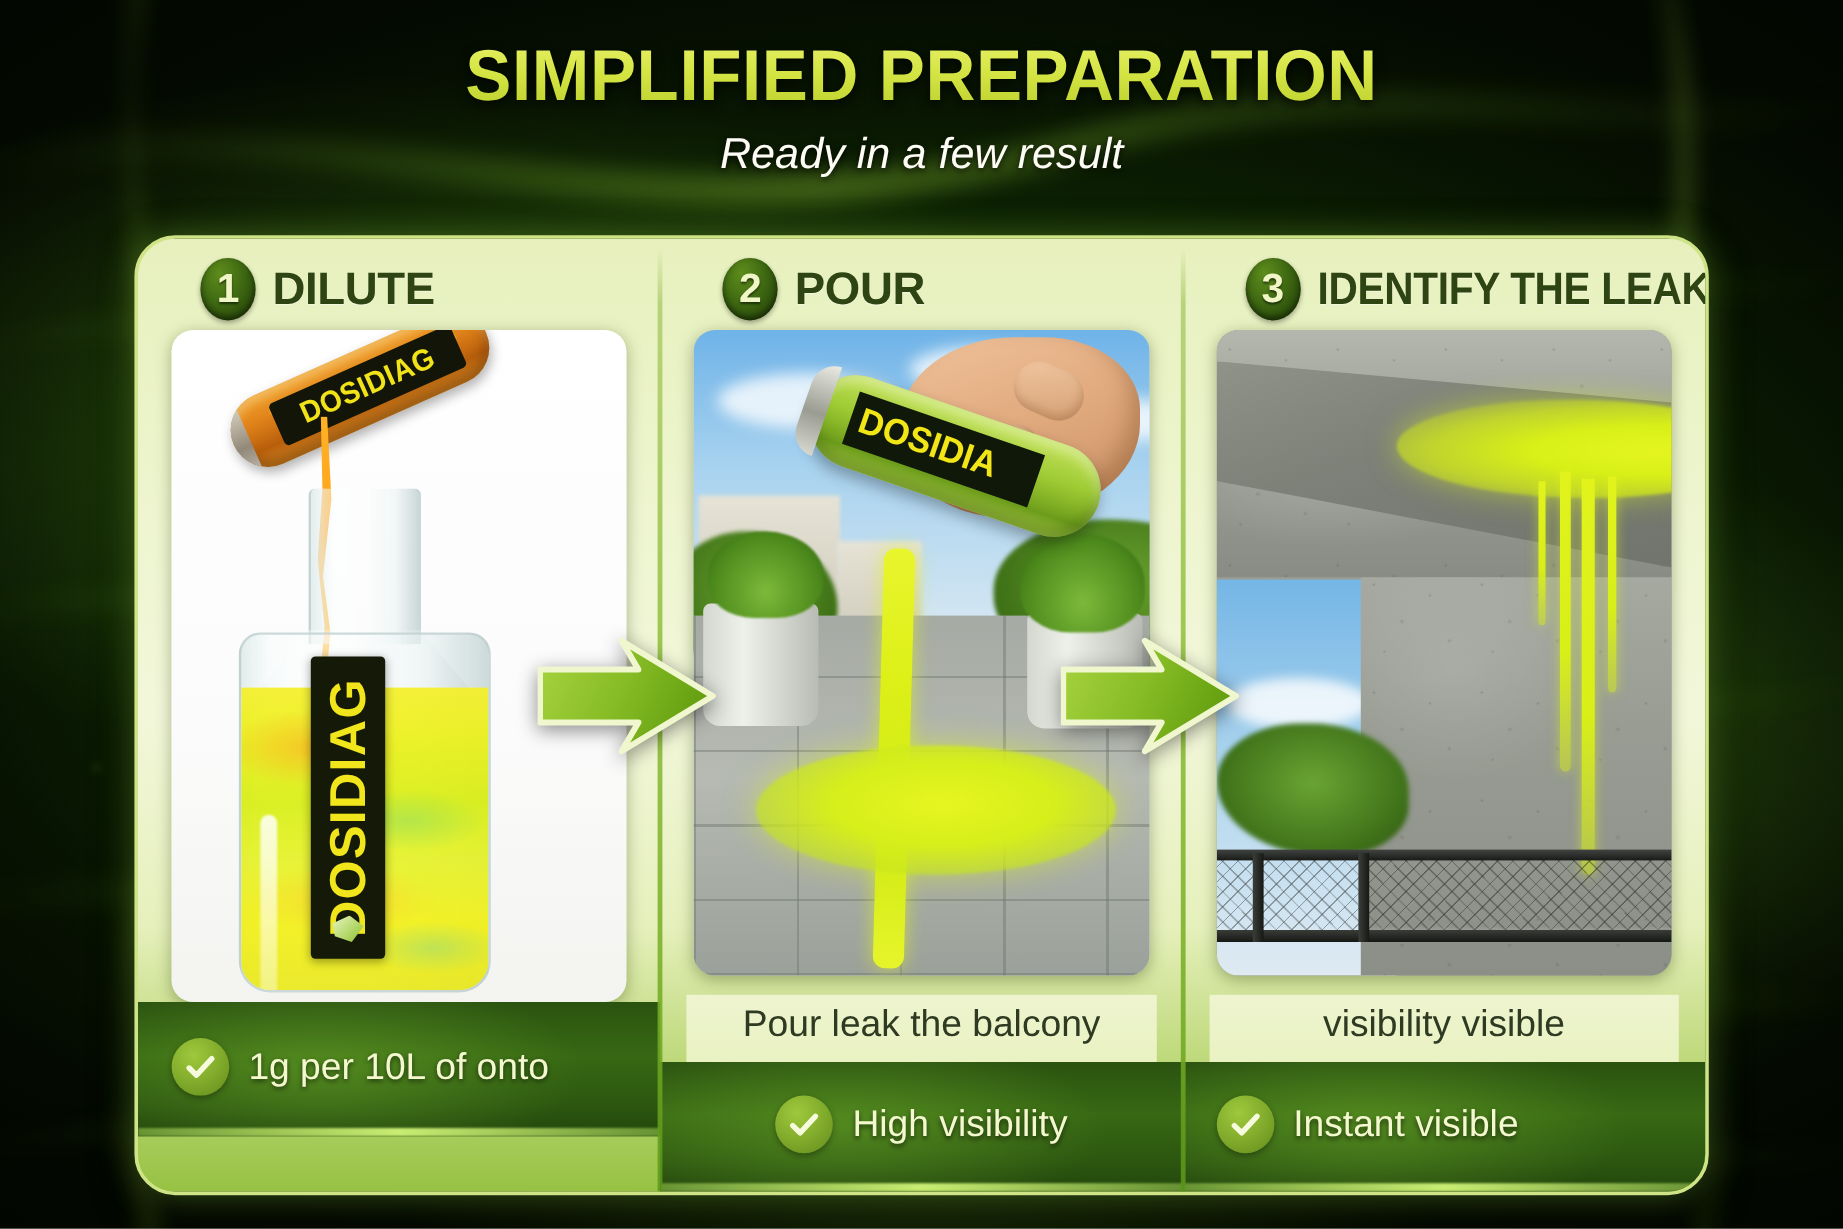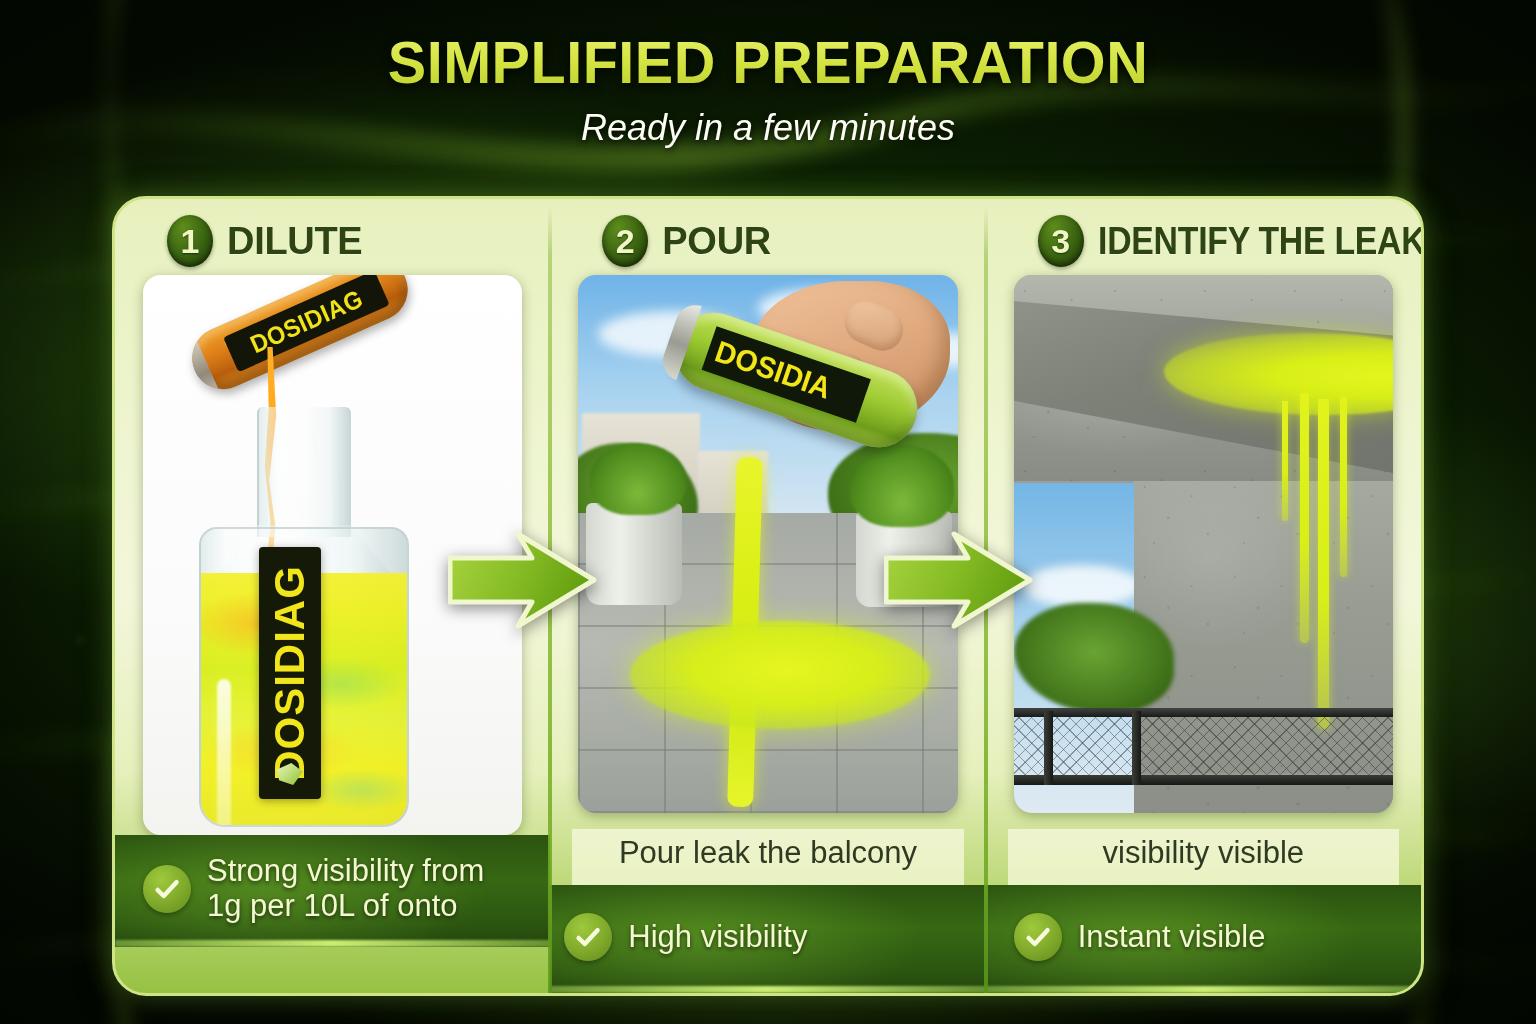--- a/index.html
+++ b/index.html
@@ -564,21 +564,21 @@
       <circle cx="1260" cy="260" r="3" fill="#c7f75a"></circle>
       <circle cx="1420" cy="700" r="2.5" fill="#c7f75a"></circle>
       <circle cx="760" cy="990" r="3" fill="#c7f75a"></circle>
       <circle cx="80" cy="640" r="2" fill="#c7f75a"></circle>
     </g>
   </svg>
   <div class="bg-vignette"></div>
 
   <div class="title-block">
     <div class="main-title">SIMPLIFIED PREPARATION</div>
-    <div class="subtitle">Ready in a few minutes</div>
+    <div class="subtitle">Ready in a few result</div>
   </div>
 
   <div class="card">
     <div class="card-inner">
 
       <div class="panel">
         <div class="panel-head">
           <div class="step-badge">1</div>
           <div class="step-title">DILUTE</div>
         </div>
@@ -610,21 +610,20 @@
         </div>
 
 
         <div class="benefit">
           <div class="check">
             <svg width="30" height="30" viewBox="0 0 24 24" aria-hidden="true">
               <path d="M4.5 12.8 L9.4 17.6 L19.6 6.6" fill="none" stroke="#f7fbdd" stroke-width="3.6" stroke-linecap="round" stroke-linejoin="round"></path>
             </svg>
           </div>
           <div class="benefit-text">
-            <div>Strong visibility from</div>
             <div>1g per 10L of onto</div>
           </div>
         </div>
       </div>
 
       <div class="panel">
         <div class="panel-head">
           <div class="step-badge">2</div>
           <div class="step-title">POUR</div>
         </div>
@@ -662,21 +661,21 @@
           </div>
 
           <div class="stream2"></div>
           <div class="puddle2"></div>
         </div>
 
         <div class="caption">
           <div class="caption-text">Pour leak the balcony</div>
         </div>
 
-        <div class="benefit" style="padding-left:14px;">
+        <div class="benefit" style="justify-content:center;padding-left:14px;">
           <div class="check">
             <svg width="30" height="30" viewBox="0 0 24 24" aria-hidden="true">
               <path d="M4.5 12.8 L9.4 17.6 L19.6 6.6" fill="none" stroke="#f7fbdd" stroke-width="3.6" stroke-linecap="round" stroke-linejoin="round"></path>
             </svg>
           </div>
           <div class="benefit-text">High visibility</div>
         </div>
       </div>
 
       <div class="panel">

